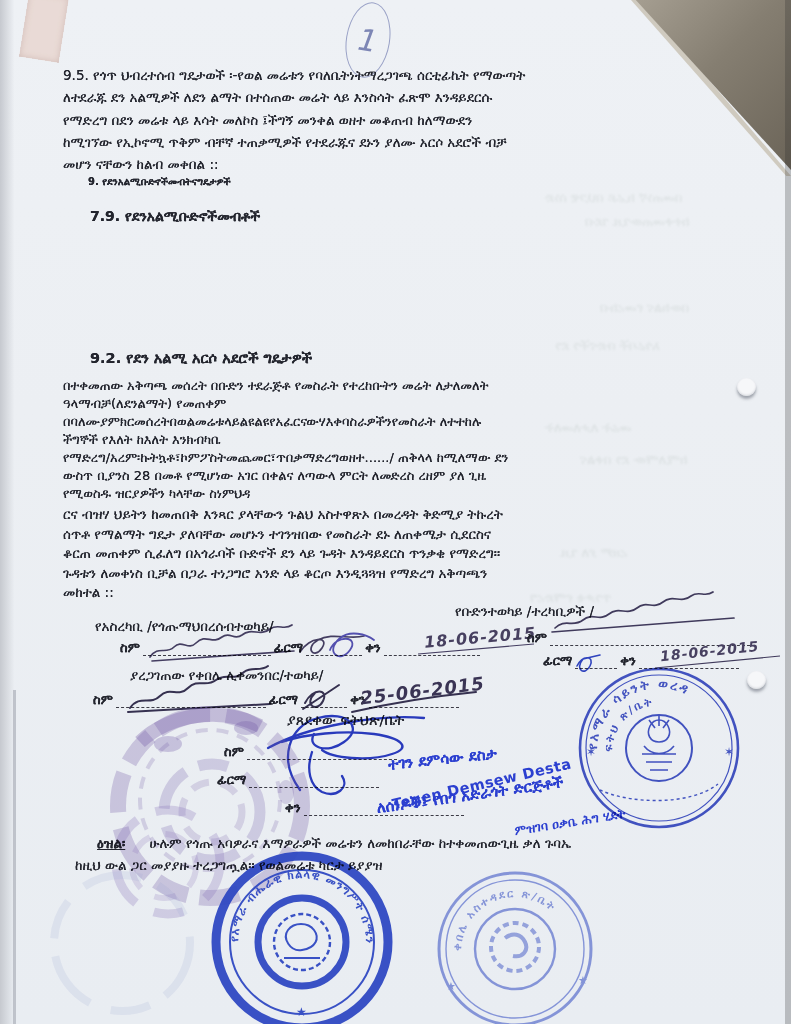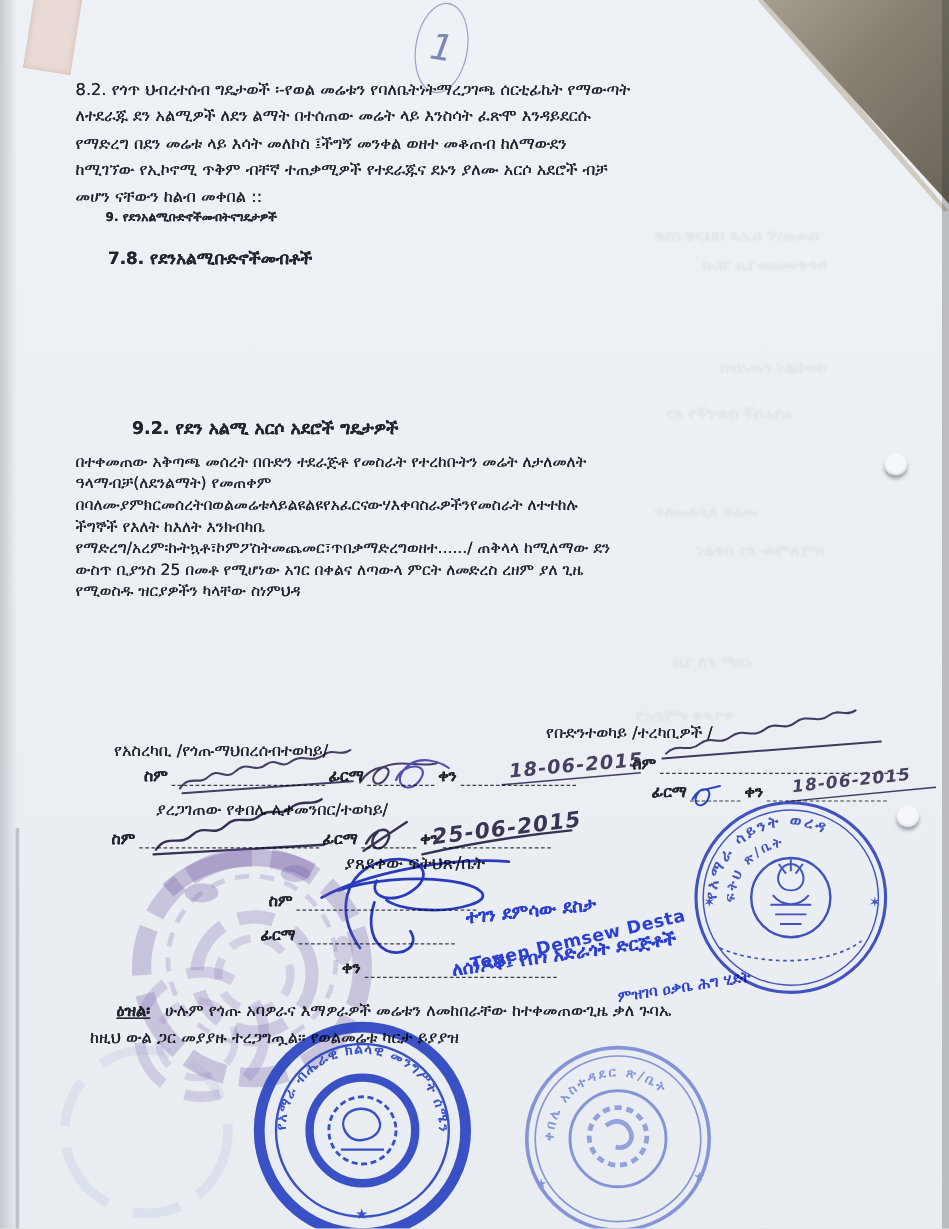--- a/index.html
+++ b/index.html
@@ -36,21 +36,21 @@
     display:flex;align-items:center;justify-content:center;
     color:#7d86b5;font-size:30px;font-style:italic;}
 
   
   .txt{position:absolute;color:#23252e;text-shadow:0 0 .5px #23252e;}
   .para{font-size:13.5px;white-space:pre-line;text-align:justify;}
   .p82{left:63px;top:64px;width:672px;line-height:22.3px;}
   .h9{left:88px;top:176px;font-size:10px;font-weight:bold;}
   .h91{left:90px;top:208px;font-size:14px;font-weight:bold;}
   .p91{left:63px;top:234px;width:666px;line-height:22.3px;}
-  .h92{left:90px;top:350px;font-size:14.5px;font-weight:bold;margin-left:20px;}
+  .h92{left:90px;top:350px;font-size:14.5px;font-weight:bold;}
   .p92{left:63px;top:377px;width:672px;line-height:18px;font-size:13px;}
   .pcont{left:63px;top:505px;width:672px;line-height:19.6px;font-size:13.5px;}
 
   
   .sighead{font-size:13.5px;font-weight:normal;color:#23252e;text-shadow:0 0 .5px #23252e;}
   .sigrow{position:absolute;display:flex;align-items:flex-end;font-size:13px;font-weight:bold;
     color:#23252e;text-shadow:0 0 .4px #23252e;}
   .lead{display:inline-block;border-bottom:1.3px dashed #3c3c46;height:12px;margin:0 3px;}
   .hand{font-style:italic;color:#474060;font-weight:bold;letter-spacing:1px;
     text-shadow:none;display:inline-block;}
@@ -59,21 +59,21 @@
   .stamp-name-en{position:absolute;left:390px;top:776px;color:#2b3fd0;font-weight:bold;
     font-size:14.5px;transform:rotate(-13deg);letter-spacing:.5px;}
   .overlay1{position:absolute;left:378px;top:799px;color:#2b3fd0;font-weight:bold;
     font-size:15px;transform:rotate(-8deg);transform-origin:left bottom;text-shadow:0 0 .6px #2b3fd0;}
   .overlay2{position:absolute;left:516px;top:823px;color:#2b3fd0;font-weight:bold;
     font-size:12.5px;transform:rotate(-9deg);transform-origin:left bottom;}
 
   
   .note1{position:absolute;left:97px;top:835px;width:690px;font-size:13.5px;white-space:nowrap;}
   .note2{position:absolute;left:75px;top:857px;font-size:13.5px;}
-  .note-prefix{font-weight:bold;text-decoration:underline;margin-right:8px;}
+  .note-prefix{font-weight:bold;text-decoration:underline;margin-right:20px;}
 
   
   .bleed{position:absolute;color:#7e8f84;opacity:.17;filter:blur(1.1px);
     transform:scaleX(-1);font-size:13px;white-space:nowrap;}
 
   svg.overlay{position:absolute;left:0;top:0;mix-blend-mode:multiply;pointer-events:none;}
 </style>
 </head>
 <body>
 
@@ -85,35 +85,40 @@
   <div class="bleed" style="left:555px;top:338px;">አጎራባች ቡድኖችን ደን</div>
   <div class="bleed" style="left:545px;top:420px;">መሬት ለታለመለት</div>
   <div class="bleed" style="left:580px;top:452px;">ከሚለማው ደን በቀልና</div>
   <div class="bleed" style="left:560px;top:545px;">ረዘም ያለ ጊዜ</div>
   <div class="bleed" style="left:530px;top:590px;">ጥንቃቄ የማድረግ</div>
 
   <div class="pagenum">
     <span>1</span>
   </div>
 
-  <div class="txt para p82">8.2. የጎጥ ህብረተሰብ ግዴታወች ፡-የወል መሬቱን የባለቤትነትማረጋገጫ ሰርቲፊኬት የማውጣት
+  <div class="txt para p82">9.5. የጎጥ ህብረተሰብ ግዴታወች ፡-የወል መሬቱን የባለቤትነትማረጋገጫ ሰርቲፊኬት የማውጣት
 ለተደራጁ ደን አልሚዎች ለደን ልማት በተሰጠው መሬት ላይ እንስሳት ፈጽሞ እንዳይደርሱ
 የማድረግ   በደን መሬቱ ላይ እሳት መለኮስ ፤ችግኝ መንቀል ወዘተ መቆጠብ   ከለማውደን
 ከሚገኘው የኢኮኖሚ ጥቅም ብቸኛ ተጠቃሚዎች የተደራጁና ደኑን ያለሙ አርሶ አደሮች ብቻ
 መሆን ናቸውን ከልብ መቀበል ::</div>
   <div class="txt h9">9. የደንአልሚቡድኖችመብትናግዴታዎች</div>
-  <div class="txt h91">7.8. የደንአልሚቡድኖችመብቶች</div>
+  <div class="txt h91">7.9. የደንአልሚቡድኖችመብቶች</div>
   <div class="txt h92">9.2. የደን አልሚ አርሶ አደሮች ግዴታዎች</div>
   <div class="txt para p92">በተቀመጠው አቅጣጫ መሰረት በቡድን ተደራጅቶ የመስራት የተረከቡትን መሬት ለታለመለት
 ዓላማብቻ(ለደንልማት) የመጠቀም
 በባለሙያምክርመሰረትበወልመሬቱላይልዩልዩየአፈርናውሃእቀባስራዎችንየመስራት  ለተተከሉ
 ችግኞች የእለት ከእለት እንክብካቤ
 የማድረግ/አረም፡ኩትኳቶ፣ኮምፖስትመጨመር፣ጥበቃማድረግወዘተ....../ ጠቅላላ ከሚለማው ደን
-ውስጥ ቢያንስ 25 በመቶ የሚሆነው አገር በቀልና ለጣውላ ምርት ለመድረስ ረዘም ያለ ጊዜ
+ውስጥ ቢያንስ 28 በመቶ የሚሆነው አገር በቀልና ለጣውላ ምርት ለመድረስ ረዘም ያለ ጊዜ
 የሚወስዱ ዝርያዎችን ካላቸው ስነምህዳ</div>
+  <div class="txt para pcont">ርና ብዝሃ ህይትን ከመጠበቅ እንጻር ያላቸውን ጉልህ አስተዋጽኦ በመረዳት ቅድሚያ ትኩረት
+ሰጥቶ የማልማት ግዴታ ያለባቸው መሆኑን ተገንዝበው የመስራት ደኑ ለጠቀሜታ   ሲደርስና
+ቆርጠ መጠቀም ሲፈለግ በአጎራባች  ቡድኖች ደን ላይ ጉዳት እንዳይደርስ ጥንቃቄ የማድረግ፡፡
+ጉዳቱን ለመቀነስ ቢቻል በጋራ ተነጋግሮ አንድ ላይ ቆርጦ እንዲጓጓዝ የማድረግ አቅጣጫን
+መከተል ::</div>
 
   <div class="txt sighead" style="left:455px;top:603px;">የቡድንተወካይ /ተረካቢዎች /</div>
   <div class="txt sighead" style="left:95px;top:618px;">የአስረካቢ /የጎጡማህበረሰብተወካይ/</div>
 
   <div class="sigrow" style="left:120px;top:640px;">
     <span>ስም</span>
     <span class="lead" style="width:128px;"></span>
     <span>ፊርማ</span>
     <span class="lead" style="width:56px;"></span>
     <span>ቀን</span>

